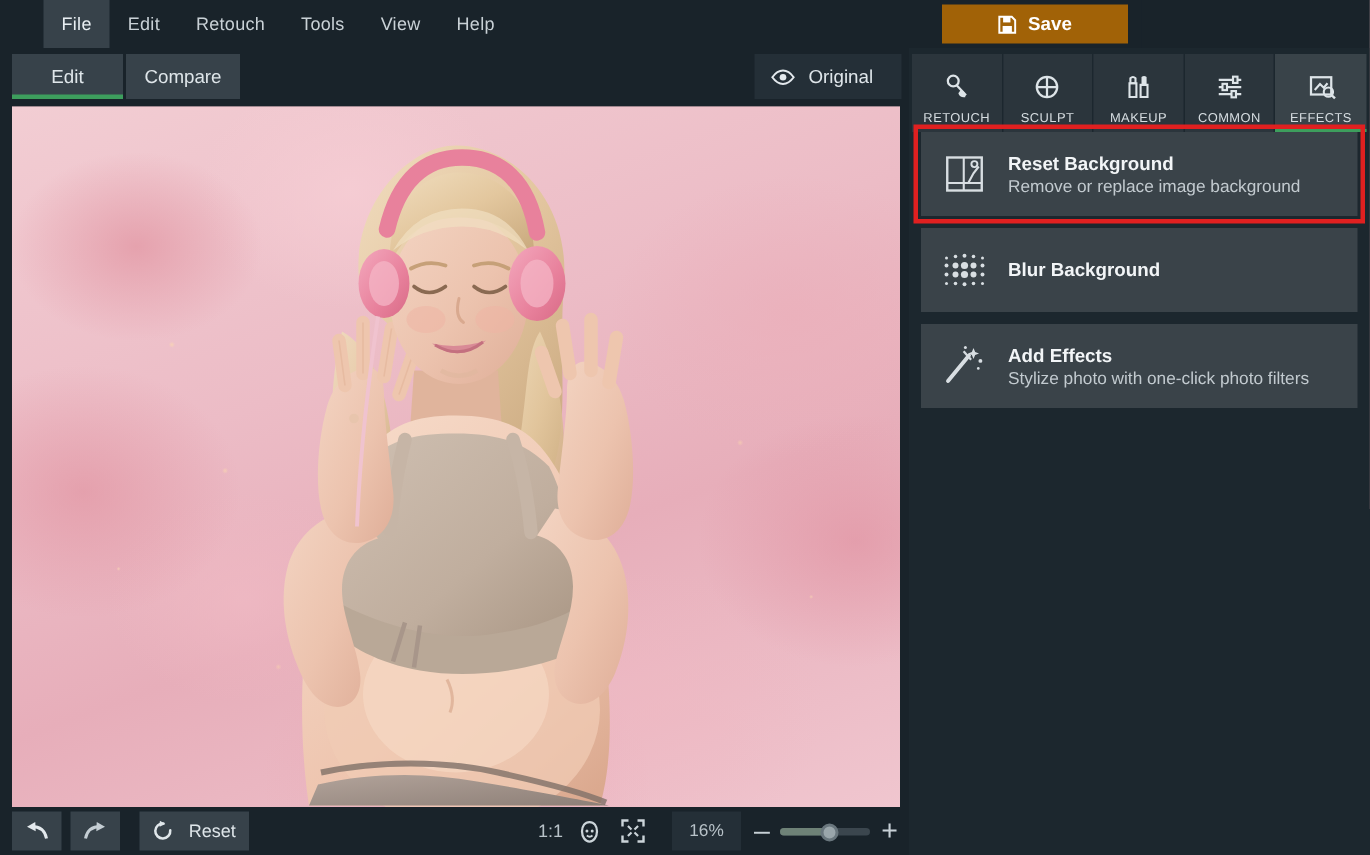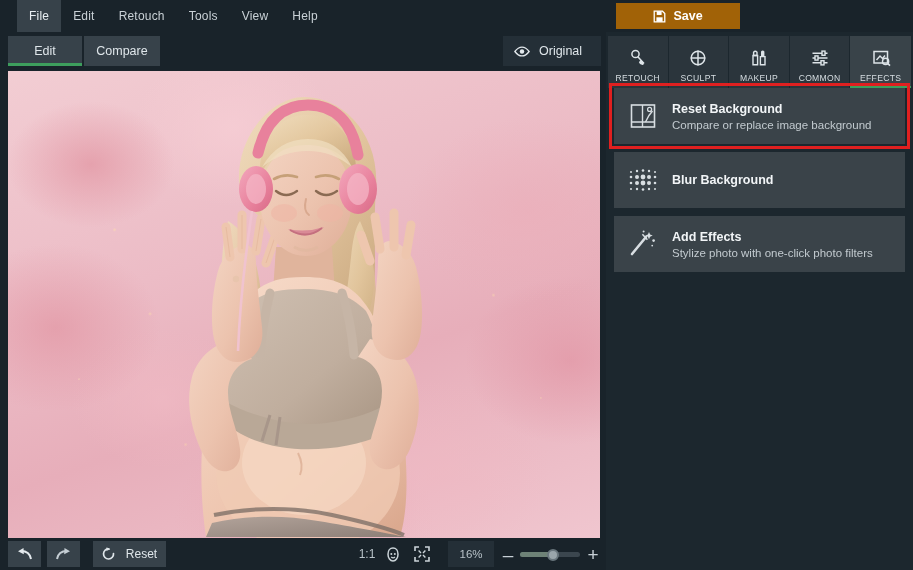--- a/index.html
+++ b/index.html
@@ -10,21 +10,21 @@
     overflow: hidden;
   }
   #app {
     position: relative;
     width: 913px; height: 570px;
     background: #19232a;
   }
 
   
   .menubar {
-    position: absolute; left: 4px; top: 0;
+    position: absolute; left: 16px; top: 0;
     width: 745px; height: 32px;
     background: #19232a;
     display: flex; align-items: center; padding-left: 13px;
   }
   .menu-item {
     height: 32px;
     padding: 0 12px;
     display: flex; align-items: center;
     font-size: 12px;
     color: #c9d1d6;
@@ -539,21 +539,21 @@
         <span class="opt-ico">
           <svg width="30" height="30" viewBox="0 0 30 30">
             <rect x="3.5" y="4" width="23" height="22" fill="none" stroke="#d8dee2" stroke-width="1.6"></rect>
             <path d="M14.5 4 V26 M3.5 21 H26.5" stroke="#d8dee2" stroke-width="1.4"></path>
             <path d="M17.5 21 L21 14.5 L24.5 10" stroke="#d8dee2" stroke-width="1.4" fill="none"></path>
             <circle cx="21.6" cy="8.4" r="2" fill="none" stroke="#d8dee2" stroke-width="1.3"></circle>
           </svg>
         </span>
         <span class="opt-txt">
           <span class="opt-title">Reset Background</span>
-          <span class="opt-sub">Compare or replace image background</span>
+          <span class="opt-sub">Remove or replace image background</span>
         </span>
       </div>
 
       <div class="opt-row">
         <span class="opt-ico">
           <svg width="32" height="28" viewBox="0 0 32 28">
             <g fill="#d8dee2">
               <circle cx="4" cy="6" r="1"></circle>
                 <circle cx="10" cy="5" r="1.2"></circle>
                 <circle cx="16" cy="4.5" r="1.3"></circle>

